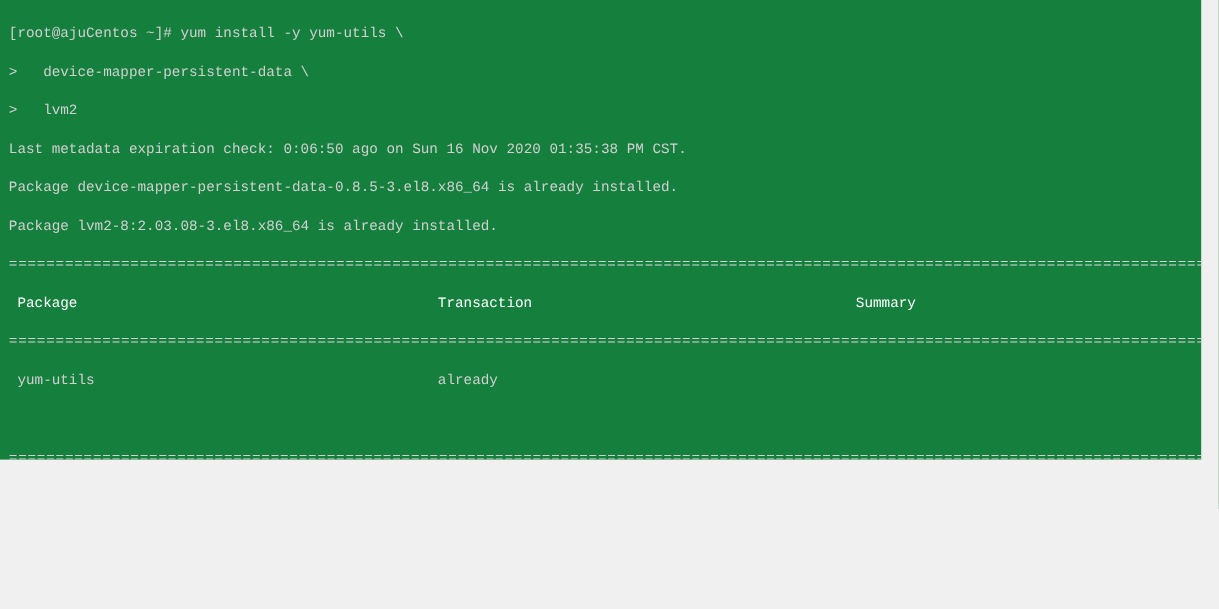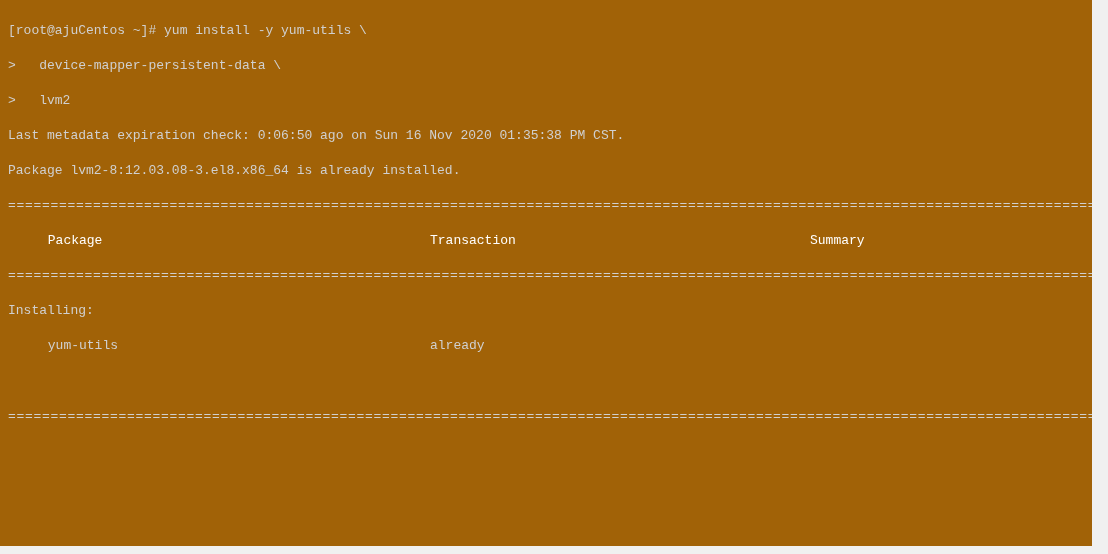--- a/index.html
+++ b/index.html
@@ -4,50 +4,50 @@
   <style>
     body {
       margin: 0;
       padding: 0;
       background: #f0f0f0;
       font-family: 'Courier New', monospace;
       font-size: 13px;
       line-height: 1.35;
     }
     .terminal {
-      background: #a16207;
+      background: #15803d;
       color: #d0d0d0;
       padding: 4px 8px;
       width: 1092px;
-      height: 546px;
+      height: 418px;
       overflow: hidden;
       white-space: pre;
       box-sizing: border-box;
     }
     .line { display: block; }
-    .cols { display: flex; margin-left: 32px; }
+    .cols { display: flex; }
     .col1 { width: 390px; }
     .col2 { width: 380px; }
     .col3 { flex: 1; }
     .hdr-row { color: #ffffff; }
     .sep { color: #d0d0d0; letter-spacing: 0.7px; }
   </style>
 </head>
 <body>
 
 <div class="terminal">
 <span class="line"><span>[root@ajuCentos ~]# </span><span>yum install -y yum-utils \</span></span>
 <span class="line">&gt;   device-mapper-persistent-data \</span>
 <span class="line">&gt;   lvm2</span>
 <span class="line">Last metadata expiration check: 0:06:50 ago on Sun 16 Nov 2020 01:35:38 PM CST.</span>
-<span class="line">Package lvm2-8:12.03.08-3.el8.x86_64 is already installed.</span>
+<span class="line">Package device-mapper-persistent-data-0.8.5-3.el8.x86_64 is already installed.</span>
+<span class="line">Package lvm2-8:2.03.08-3.el8.x86_64 is already installed.</span>
 <span class="line sep">=====================================================================================================================================</span>
 <span class="line hdr-row cols"><span class="col1"> Package</span><span class="col2">Transaction</span><span class="col3">Summary</span></span>
 <span class="line sep">=====================================================================================================================================</span>
-<span class="line">Installing:</span>
 <span class="line cols"><span class="col1"> yum-utils</span><span class="col2">already</span></span>
 <span class="line"> </span>
 <span class="line sep">=====================================================================================================================================</span>
 
 
 
 
 
 
 

